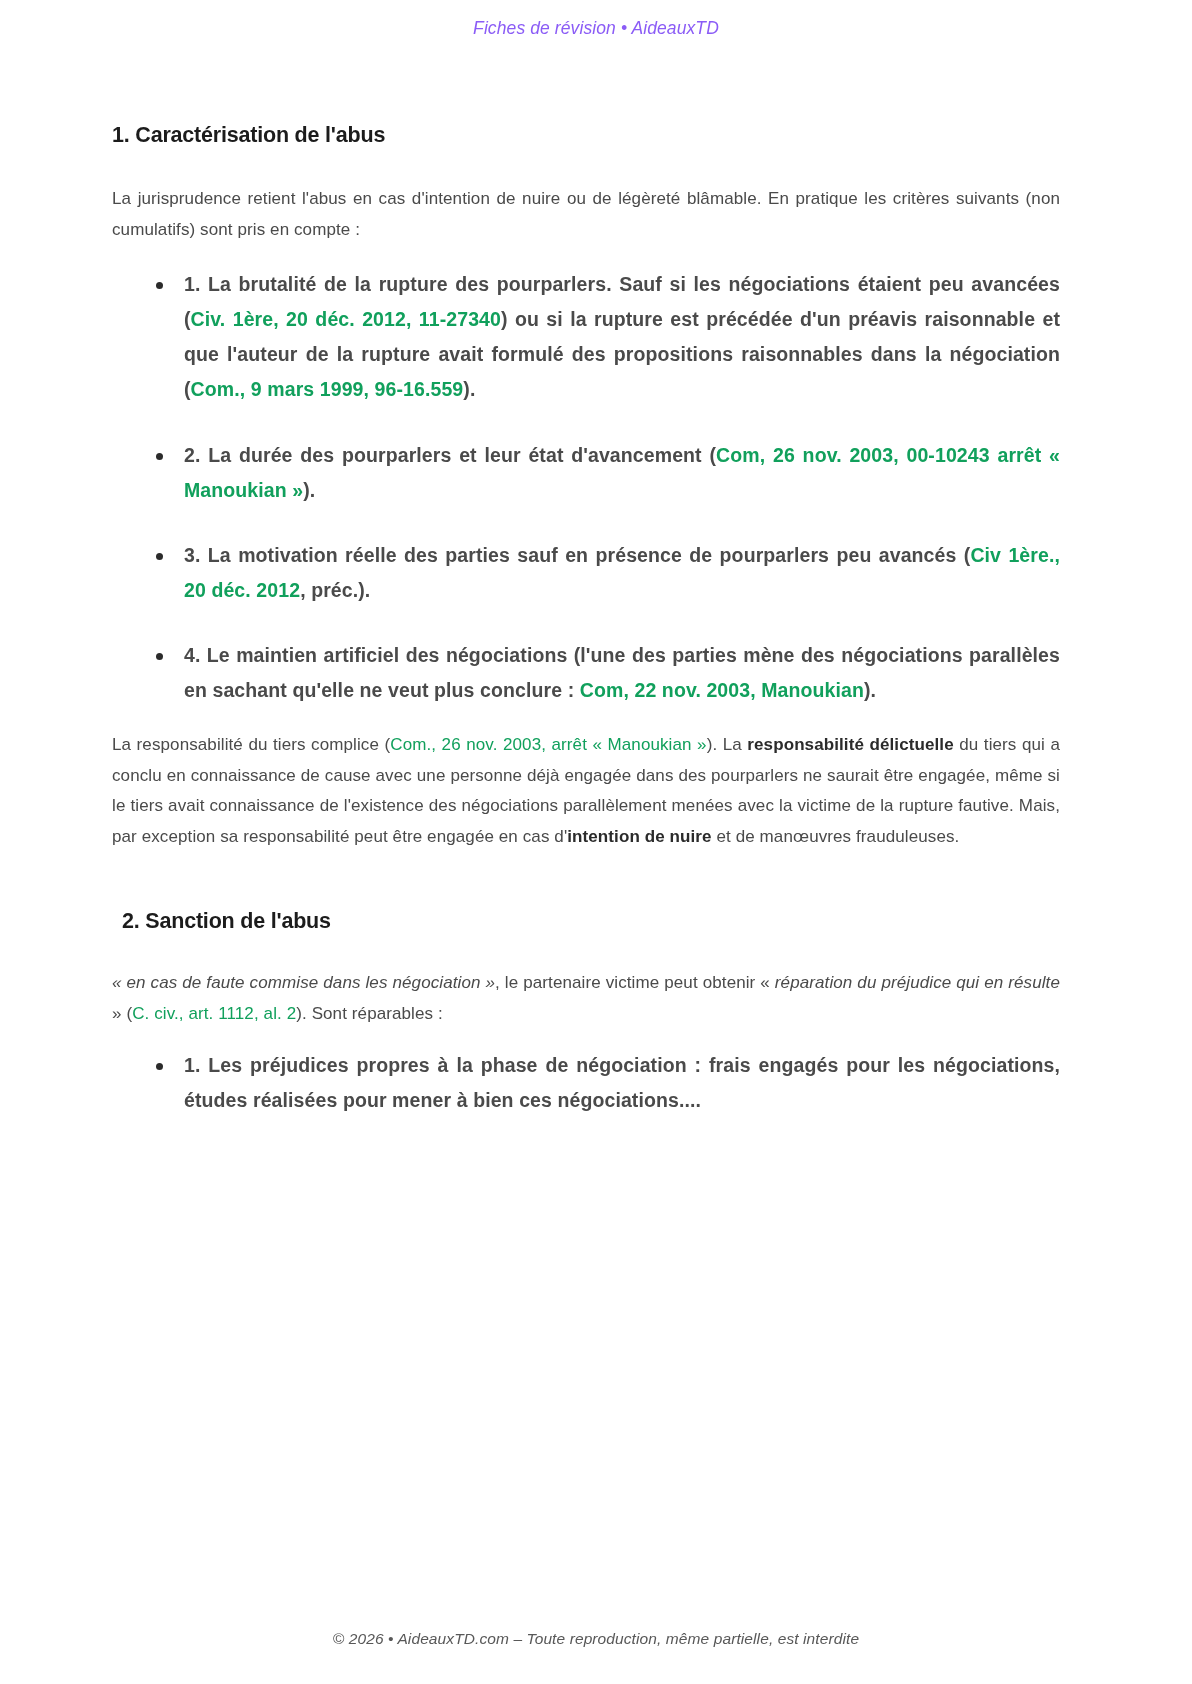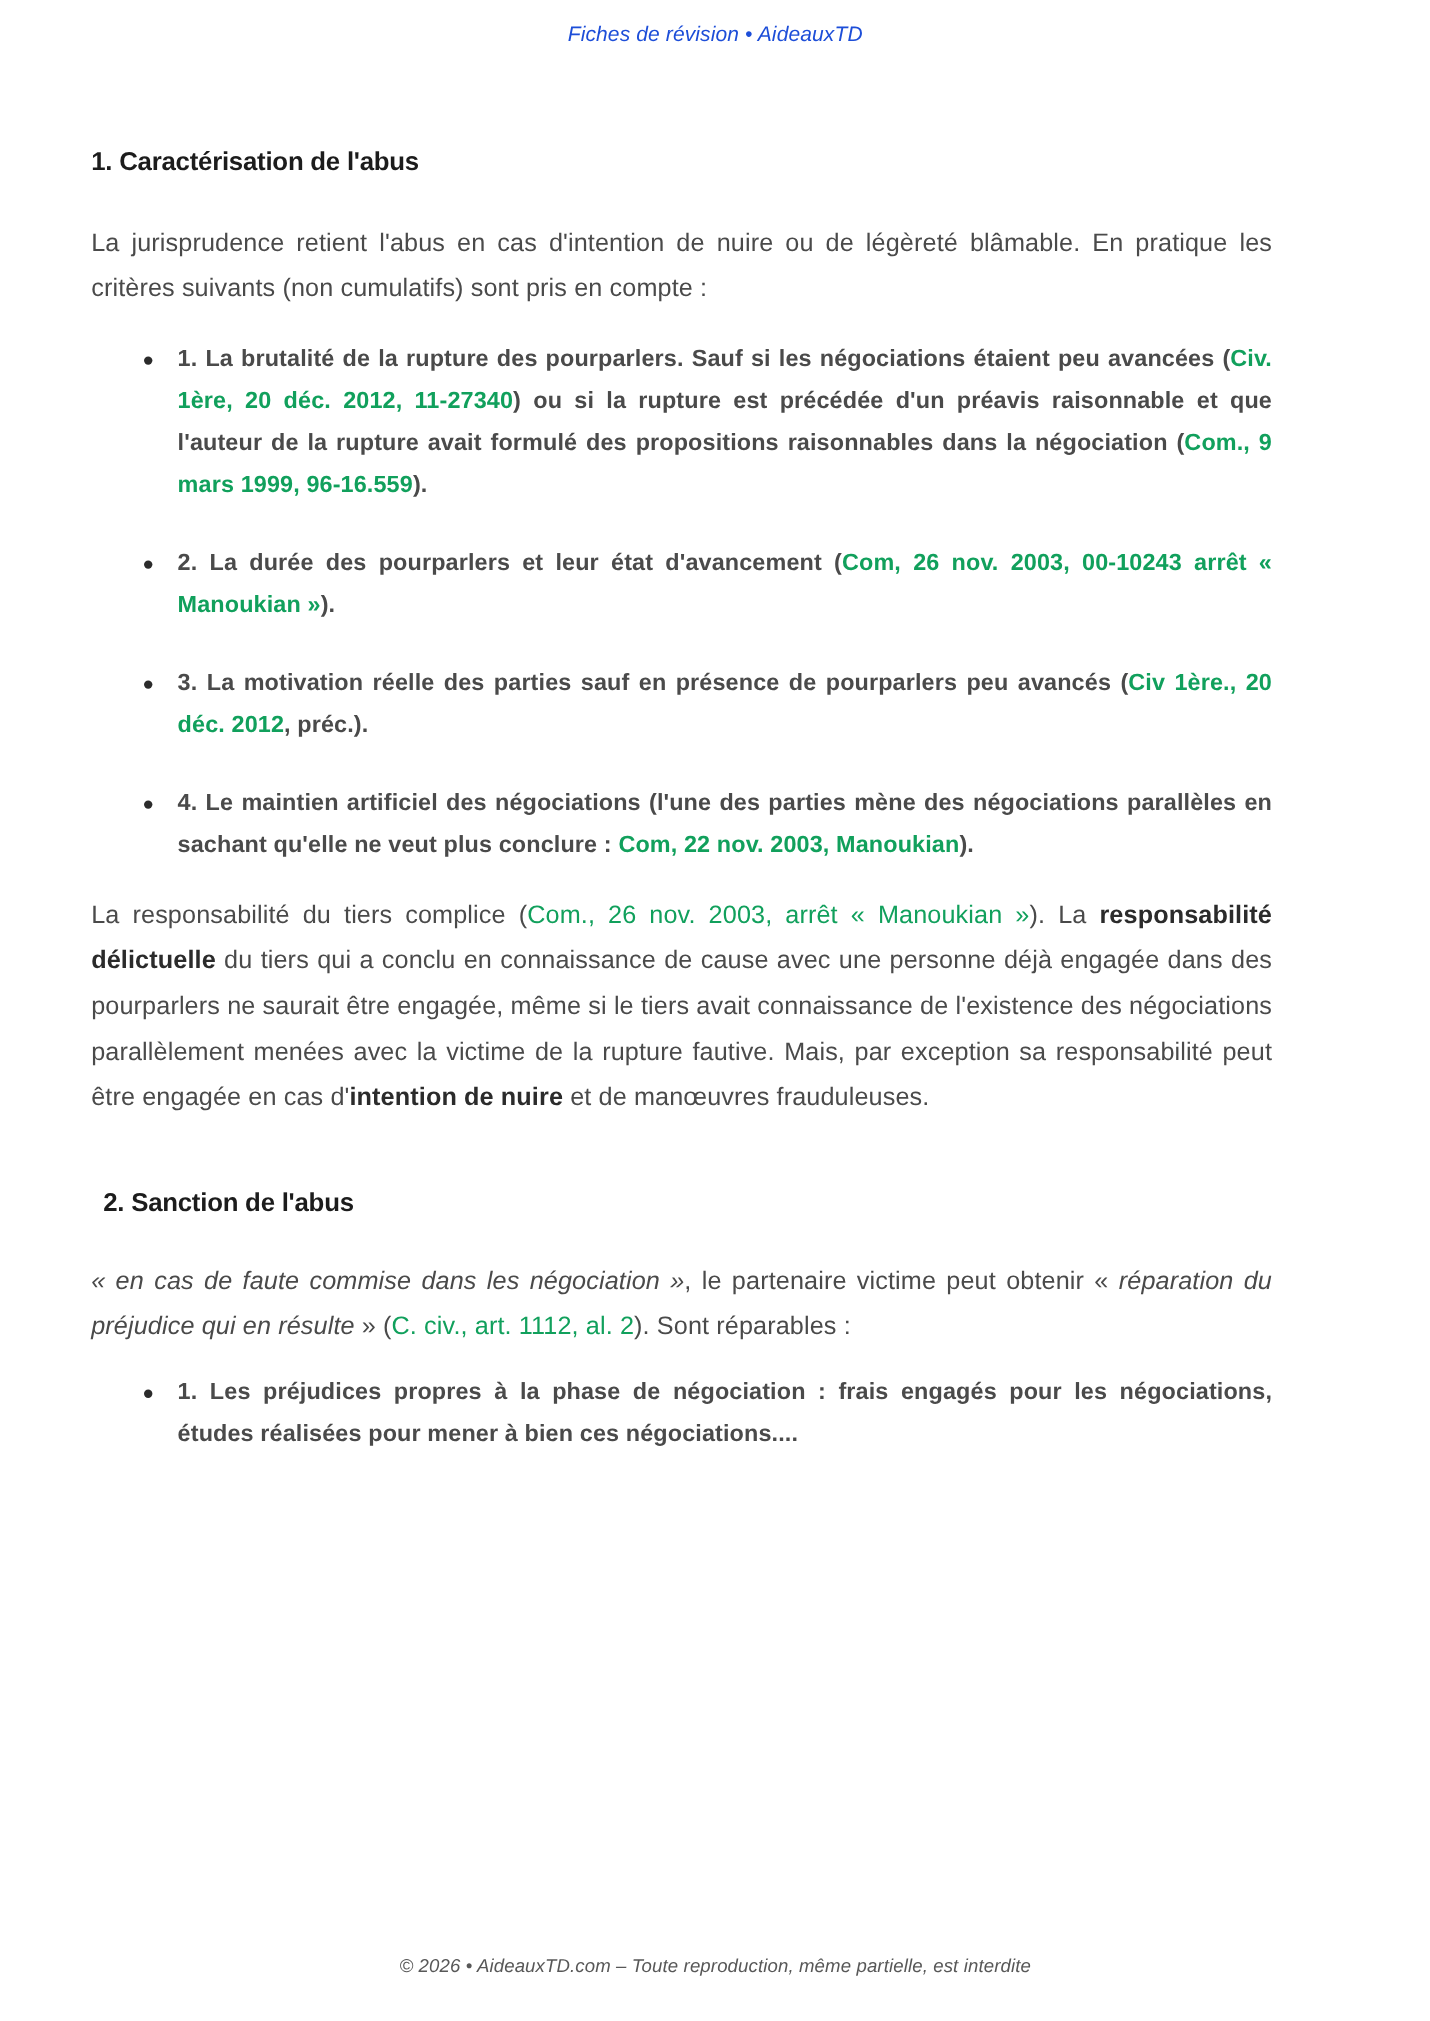--- a/index.html
+++ b/index.html
@@ -22,49 +22,49 @@
     box-sizing: border-box;
     padding: 0;
     position: relative;
     display: flex;
     flex-direction: column;
   }
   .running-header {
     text-align: center;
     font-style: italic;
     font-size: 17.5px;
-    color: #1d4ed8;
+    color: #8b5cf6;
     letter-spacing: 0.1px;
     padding-top: 18px;
     padding-bottom: 0;
     height: 44px;
     box-sizing: border-box;
   }
   .content {
     flex: 1 1 auto;
-    padding: 0 132px 0 76px;
+    padding: 0 132px 0 112px;
     box-sizing: border-box;
   }
   .spacer-top { height: 78px; }
 
   h2.section-heading {
     font-size: 21.5px;
     font-weight: bold;
     color: #1c1c1c;
     margin: 0 0 34px 0;
     letter-spacing: -0.2px;
     line-height: 1.3;
   }
   h2.section-heading.second {
     margin-top: 56px;
     margin-bottom: 32px;
     margin-left: 10px;
   }
   p.body-par {
-    font-size: 21px;
+    font-size: 17px;
     line-height: 1.80;
     color: #4a4a4a;
     text-align: justify;
     margin: 0 0 22px 0;
     letter-spacing: 0.1px;
   }
   p.body-par.tight { margin-bottom: 18px; }
   ul.crit-list {
     list-style: none;
     margin: 0 0 22px 0;

